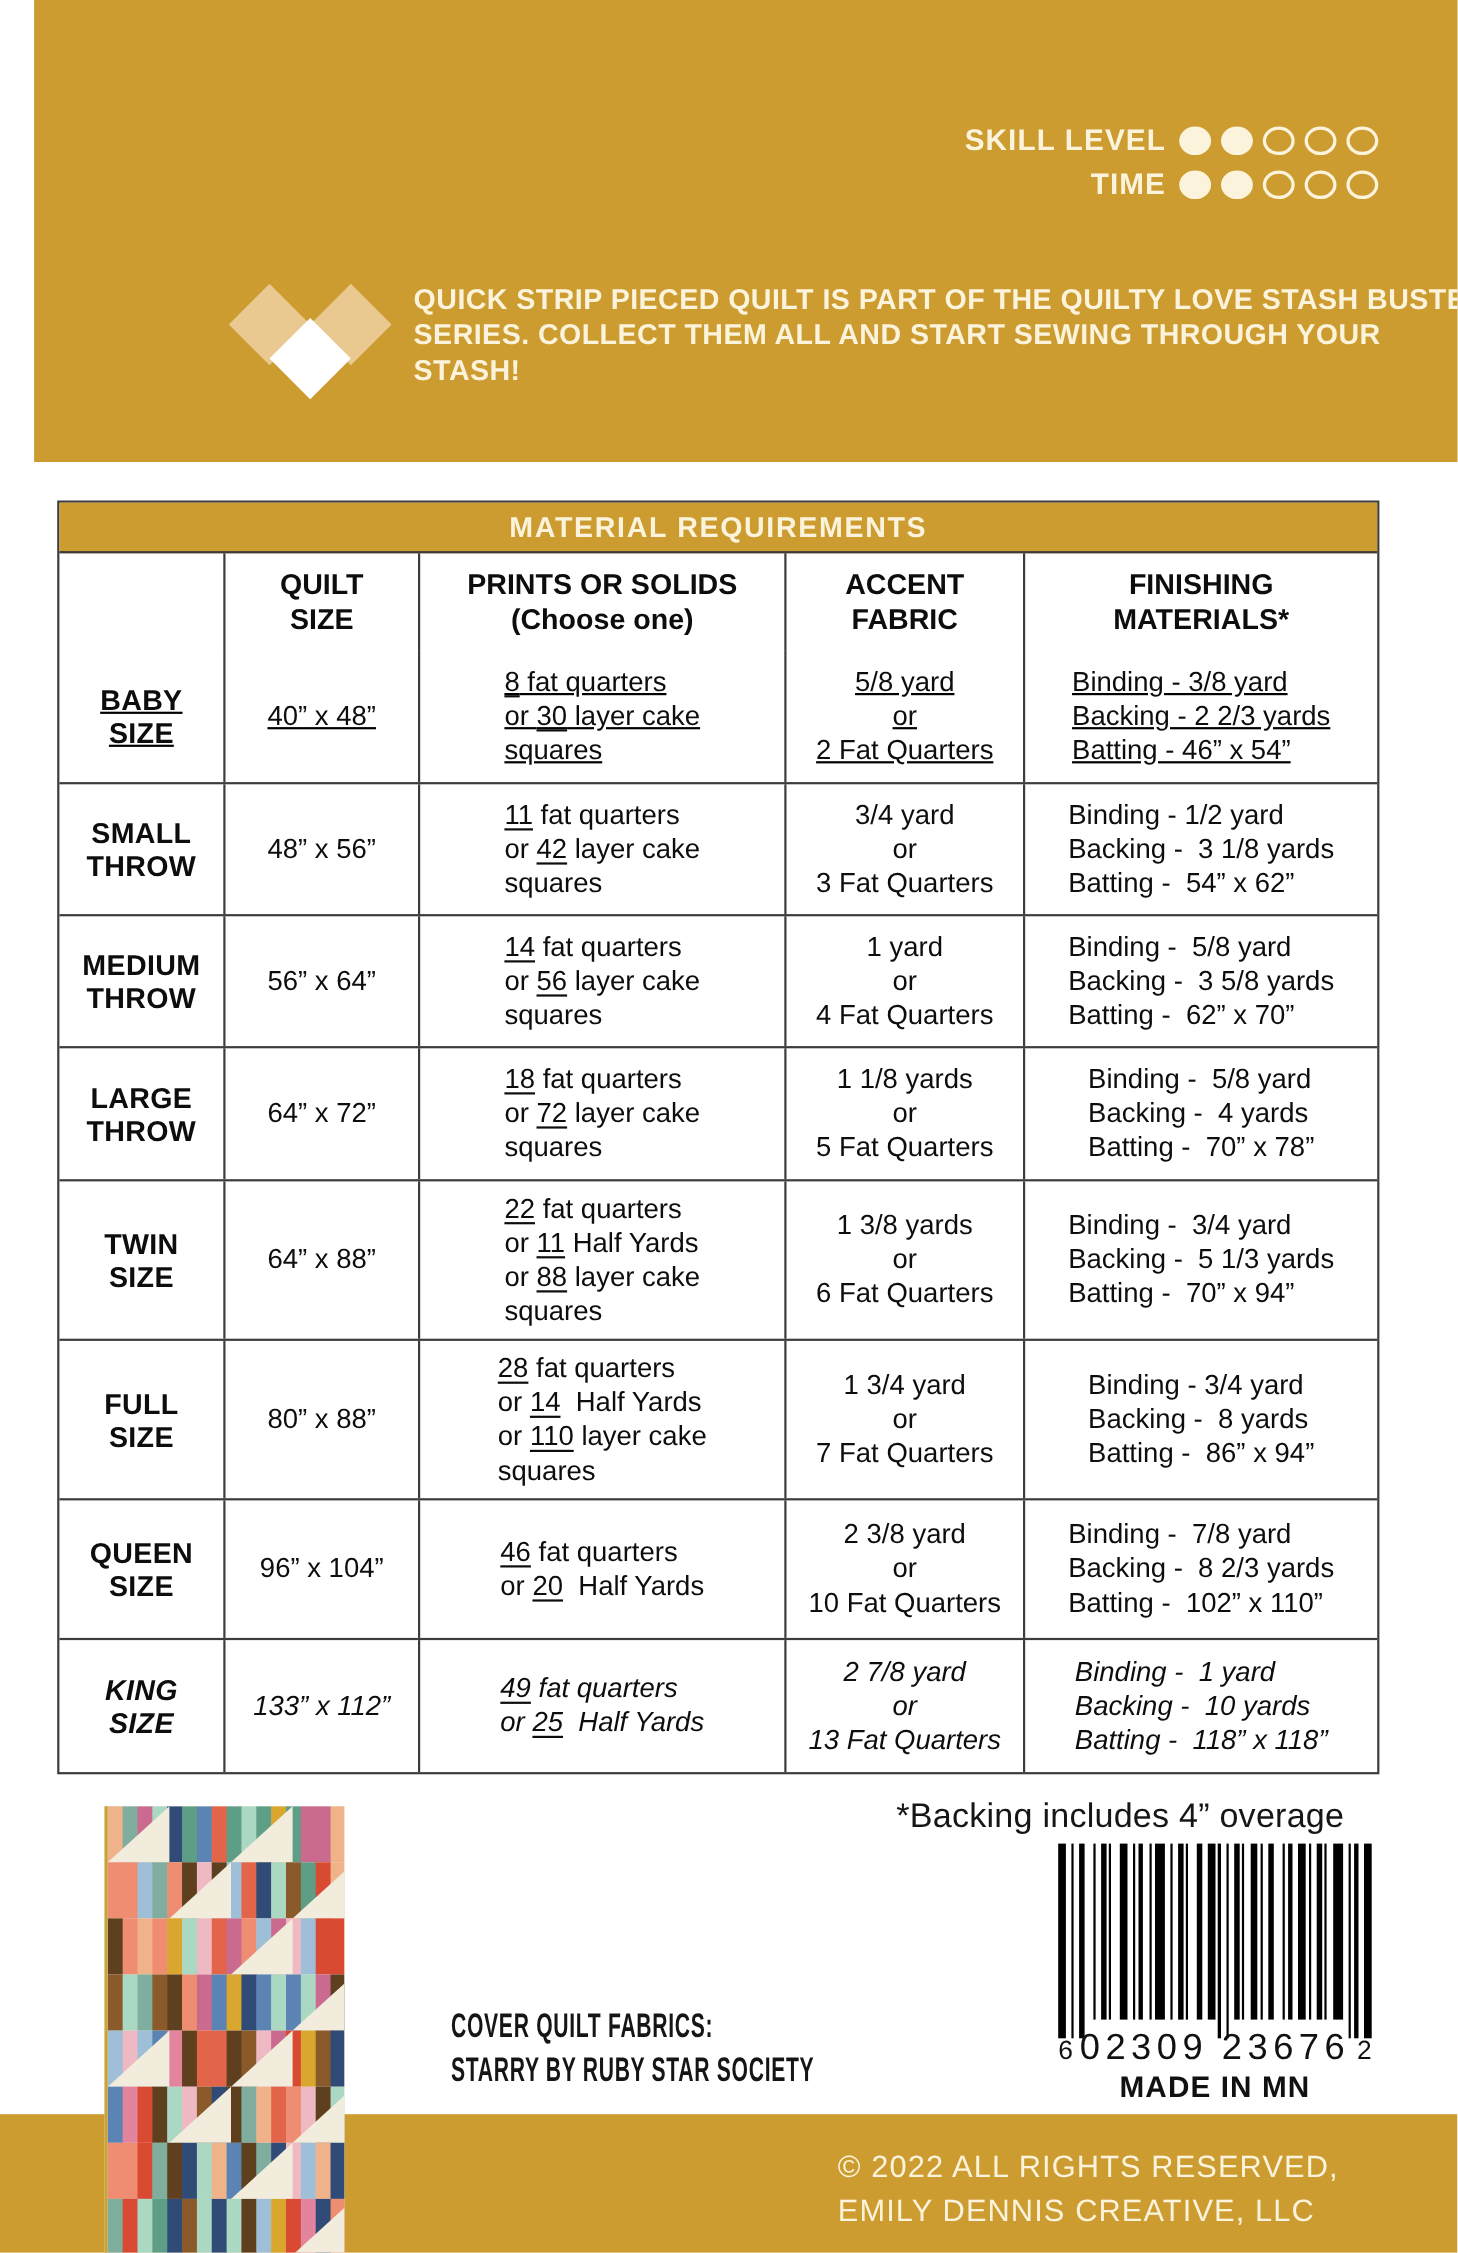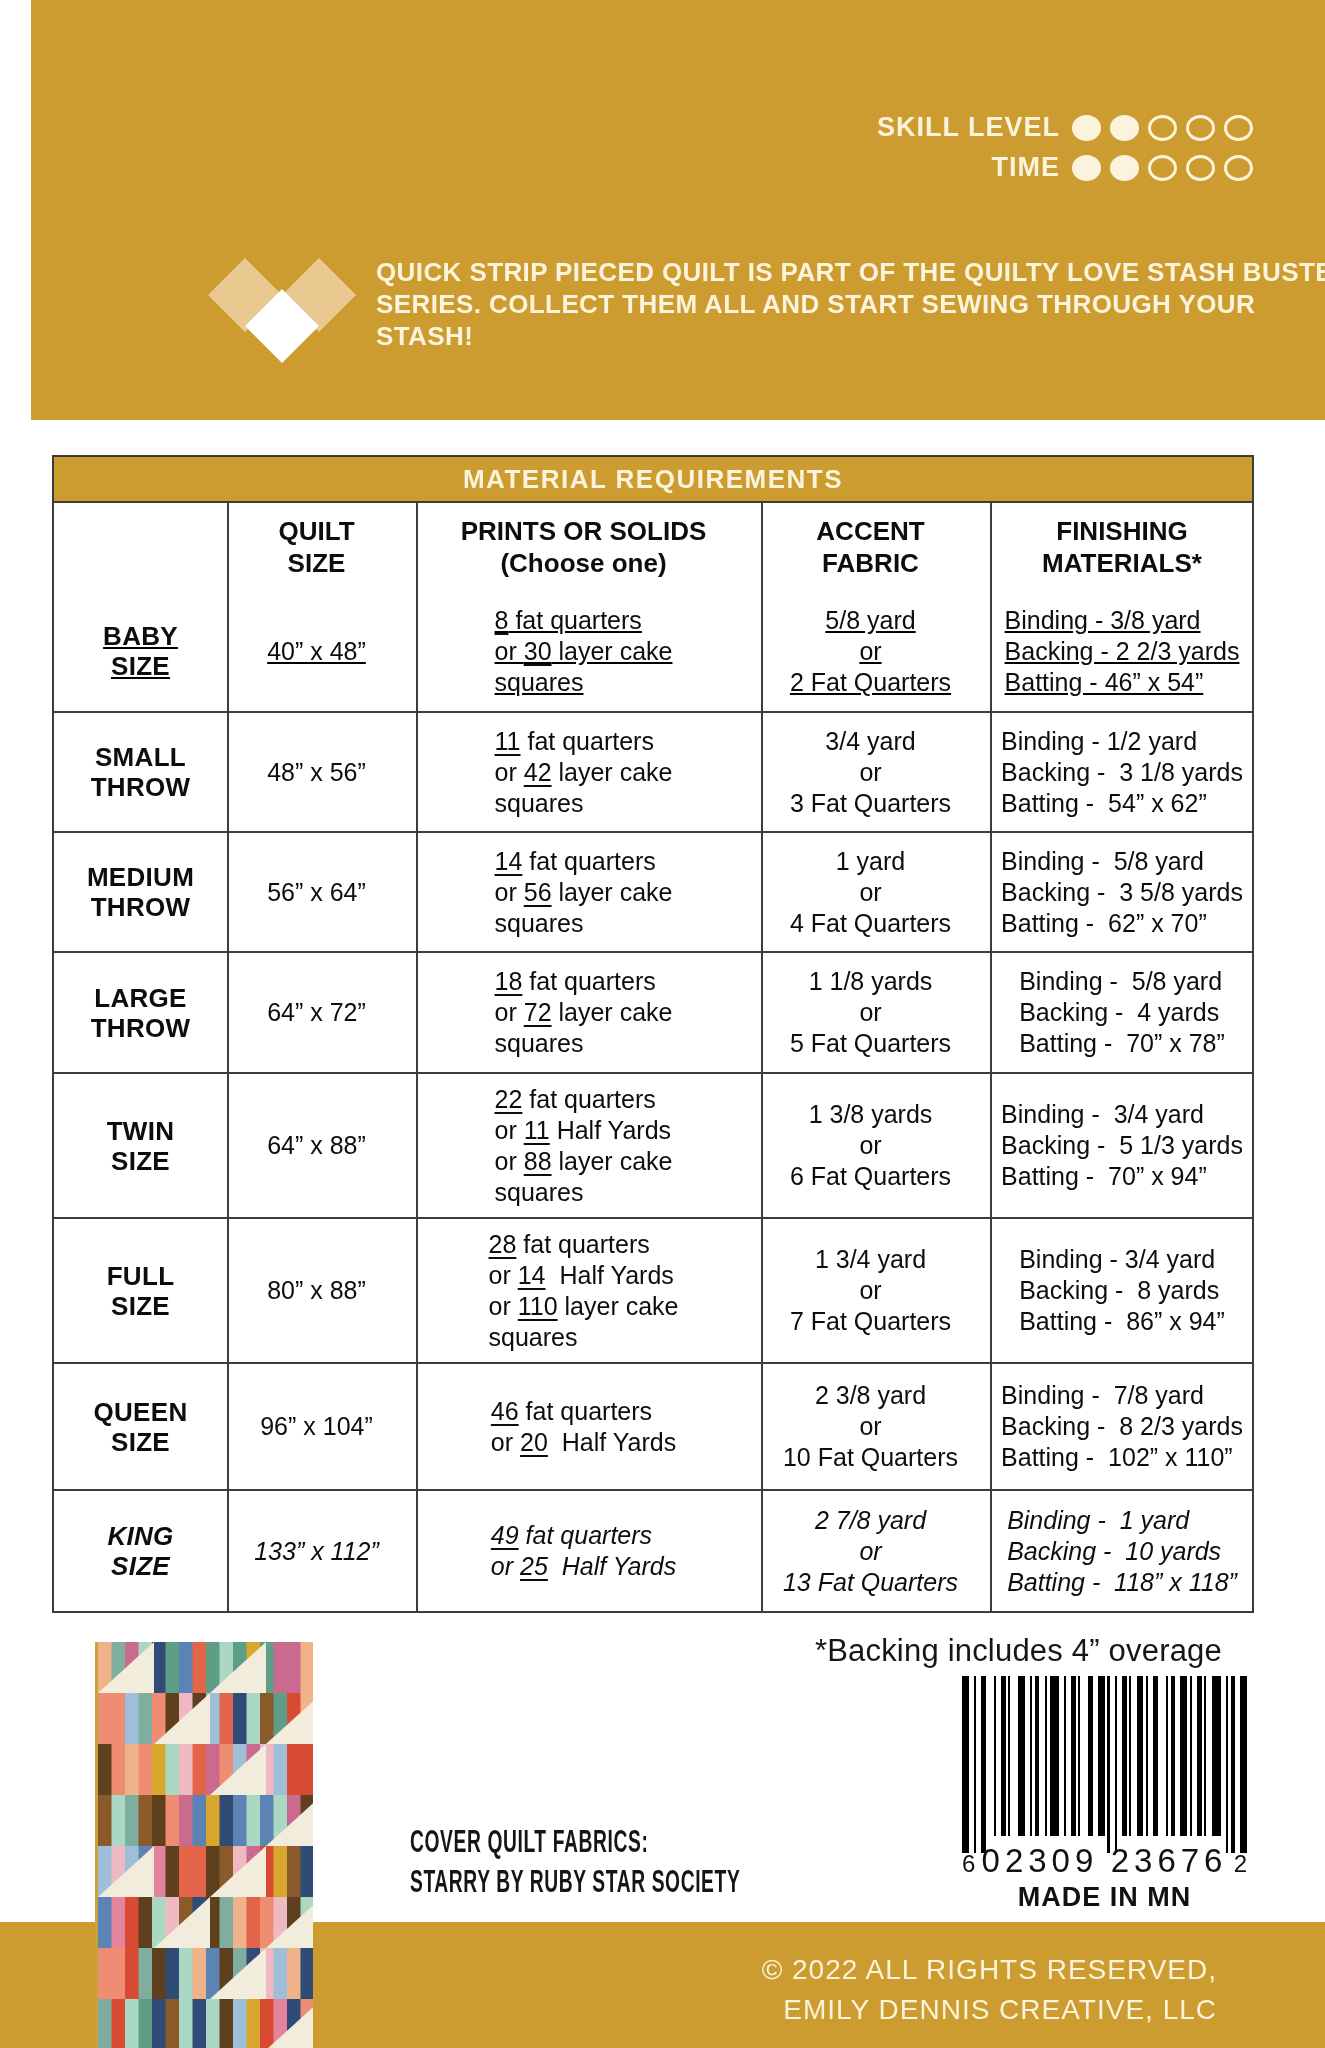--- a/index.html
+++ b/index.html
@@ -22,21 +22,21 @@
   .dot{width:29px;height:26px;border-radius:50%;border:3.5px solid var(--cream);display:inline-block;}
   .dot.filled{background:var(--cream);}
   .heart{position:absolute;left:176px;top:258px;width:150px;height:106px;}
   .intro{position:absolute;left:345px;top:256px;color:var(--cream);font-size:26px;font-weight:bold;line-height:32px;letter-spacing:0.4px;}
 
   
   .mr-table{position:absolute;left:52px;top:455px;width:1202px;border:2px solid var(--line);background:#fff;}
   .mr-title{height:46px;background:var(--gold);border-bottom:2px solid var(--line);display:flex;align-items:center;justify-content:center;color:var(--cream);font-size:26px;font-weight:bold;letter-spacing:1.5px;}
   .tr{display:flex;width:100%;}
   .tr + .tr{border-top:2px solid var(--line);}
-  .td{display:flex;flex-direction:column;justify-content:center;align-items:center;color:#0d0d0d;margin-left:12px;}
+  .td{display:flex;flex-direction:column;justify-content:center;align-items:center;color:#0d0d0d;}
   .td + .td{border-left:2px solid var(--line);}
   .c0{width:149px;}
   .c1{width:177px;}
   .c2{width:333px;}
   .c3{width:217px;}
   .c4{width:326px;flex:1;}
   .head-row{height:88px;}
   .head-row .td{font-weight:bold;font-size:26px;line-height:32px;text-align:center;}
   .row-label{font-weight:bold;font-size:26px;line-height:30px;text-align:center;letter-spacing:0.3px;}
   .cell-line{font-size:25px;line-height:31px;white-space:pre-wrap;}
@@ -51,21 +51,21 @@
   .barcode{position:absolute;left:962px;top:1676px;width:285px;background:#fff;z-index:4;}
   .bars{display:flex;align-items:flex-start;height:180px;justify-content:center;}
   .bar{background:#000;height:160px;}
   .bar.tall{height:177px;}
   .bc-digits{display:flex;align-items:baseline;margin-top:-14px;}
   .bc-side{font-size:24px;color:#111;}
   .bc-group{flex:1;text-align:center;font-size:33px;letter-spacing:5px;color:#111;}
   .made-in{text-align:center;font-weight:bold;font-size:27px;letter-spacing:1px;color:#111;margin-top:2px;}
 
   .footer{position:absolute;left:0;top:1922px;width:100%;height:126px;background:var(--gold);z-index:1;}
-  .footer-text{position:absolute;right:108px;top:28px;text-align:right;color:var(--cream);font-size:28px;line-height:40px;letter-spacing:1px;}
+  .footer-text{position:absolute;right:108px;top:28px;text-align:left;color:var(--cream);font-size:28px;line-height:40px;letter-spacing:1px;}
 </style>
 </head>
 <body>
 
 <div class="page">
 
   <div class="banner">
     <div class="ratings">
       <div class="rating-row">
         <span class="rating-label">SKILL LEVEL</span>

